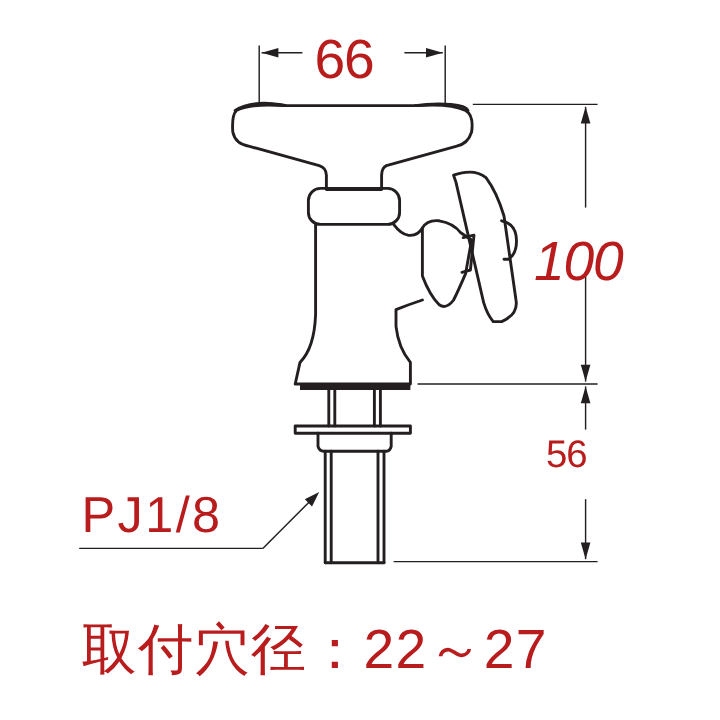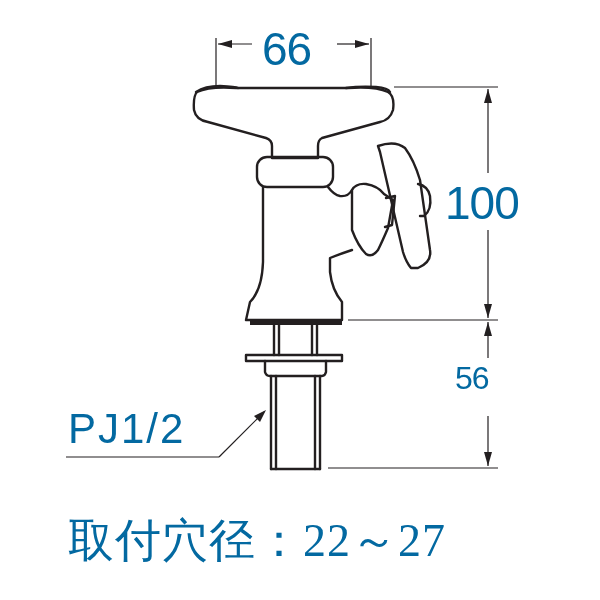--- a/index.html
+++ b/index.html
@@ -1,31 +1,31 @@
 <!DOCTYPE html>
 <html><head>
 <meta charset="utf-8">
 <style>
   html, body { margin: 0; padding: 0; background: #ffffff; }
   body { width: 600px; height: 600px; position: relative; overflow: hidden; }
   #canvas { position: absolute; left: 0; top: 0; width: 600px; height: 600px; }
   .dim-text {
     position: absolute;
     font-family: "Liberation Sans", sans-serif;
-    color: #0369a1;
+    color: #b91c1c;
     line-height: 1;
     white-space: nowrap;
   }
   .dim-66 { left: 262px; top: 26px; font-size: 46px; letter-spacing: -1px; }
-  .dim-100 { left: 445px; top: 180px; font-size: 46px; letter-spacing: -1px; }
+  .dim-100 { left: 445px; top: 194px; font-size: 46px; letter-spacing: -1px; font-style: italic; }
   .dim-56 { left: 455px; top: 362px; font-size: 32px; letter-spacing: -1px; }
   .label-pj { left: 68px; top: 408px; font-size: 42px; letter-spacing: 2px; }
   .caption {
     left: 68px; top: 518px; font-size: 46px;
-    font-family: Liberation Serif, serif;
+    font-family: Liberation Sans, sans-serif;
     letter-spacing: 1px;
   }
 </style>
 </head>
 <body>
 
 <svg id="canvas" viewBox="0 0 600 600" xmlns="http://www.w3.org/2000/svg">
   <g fill="none" stroke="#231f20" stroke-width="2.4" stroke-linejoin="round" stroke-linecap="round">
 
     <g>
@@ -114,14 +114,14 @@
     <polygon points="488,318 484,304 492,304"></polygon>
     <polygon points="488,322 484,336 492,336"></polygon>
     <polygon points="488,466 484,452 492,452"></polygon>
     <polygon points="266,410 254,416 260,422"></polygon>
   </g>
 </svg>
 
 <div class="dim-text dim-66">66</div>
 <div class="dim-text dim-100">100</div>
 <div class="dim-text dim-56">56</div>
-<div class="dim-text label-pj">PJ1/2</div>
+<div class="dim-text label-pj">PJ1/8</div>
 <div class="dim-text caption">取付穴径：22～27</div>
 
 </body></html>

